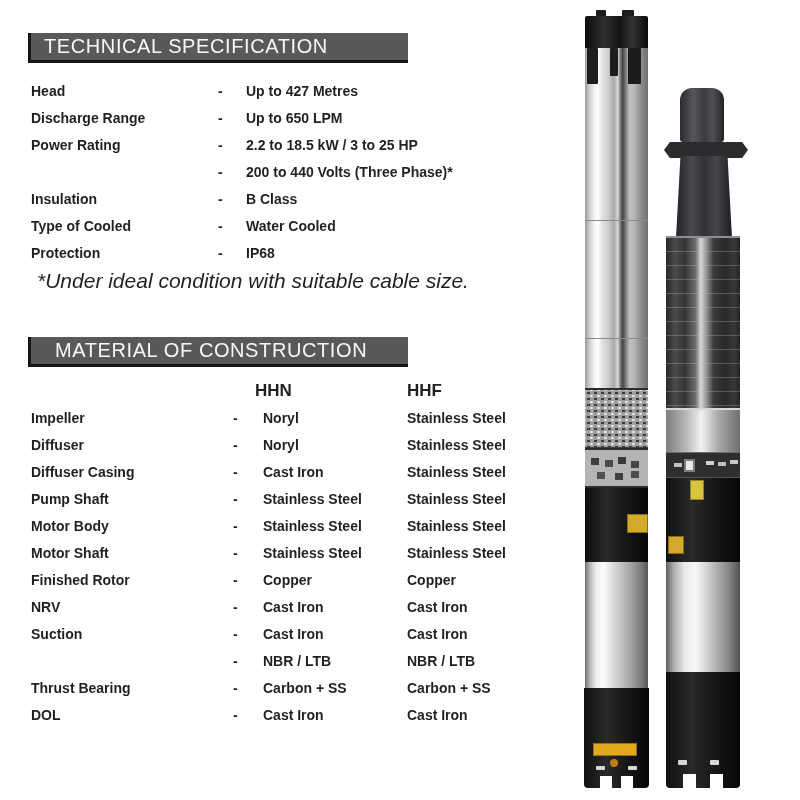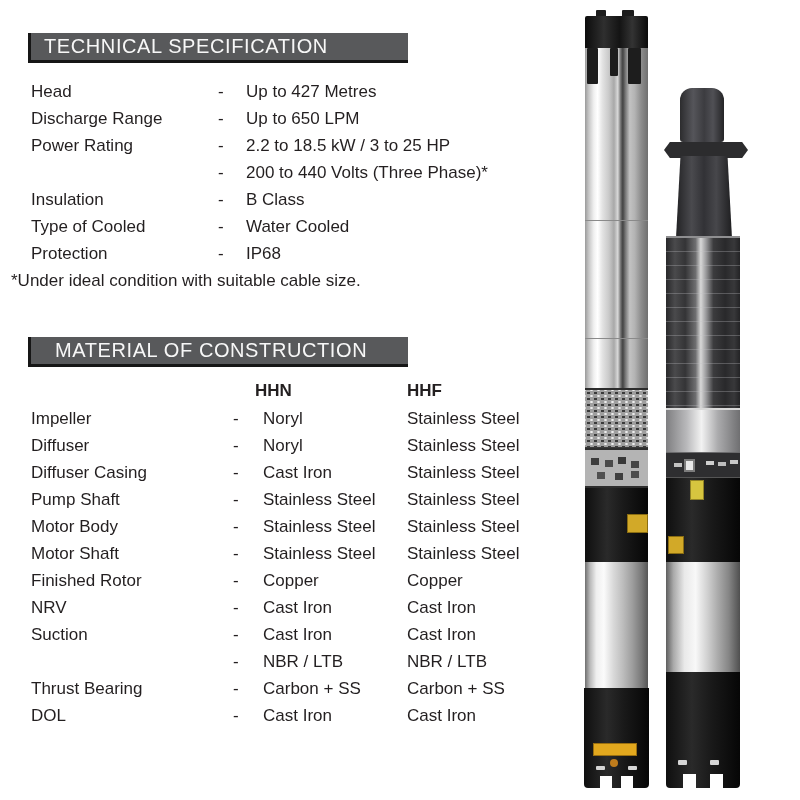--- a/index.html
+++ b/index.html
@@ -15,28 +15,28 @@
     color:#f7f7f7; font-size:20px; line-height:26px; padding-left:13px;
     letter-spacing:0.6px; font-weight:400;
   }
   #bar-tech { top:33px; }
   #bar-material { top:337px;padding-left:24px; }
 
   
   .rows { position:absolute; left:31px; width:520px; }
   #tech-rows { top:78px; }
   #material-rows { top:405px; }
-  .trow, .mrow { position:relative; height:27px; font-size:17px; line-height:27px; }
+  .trow, .mrow { position:relative; height:27px; font-size:14px; line-height:27px;font-weight:bold; }
   .trow .lbl, .mrow .lbl { position:absolute; left:0; white-space:nowrap; }
   .trow .dash { position:absolute; left:187px; }
   .trow .val  { position:absolute; left:215px; white-space:nowrap; }
   .mrow .dash { position:absolute; left:202px; }
   .mrow .v1   { position:absolute; left:232px; white-space:nowrap; }
   .mrow .v2   { position:absolute; left:376px; white-space:nowrap; }
-  #footnote { position:absolute; left:11px; top:267px; font-size:17px; line-height:27px; }
+  #footnote { position:absolute; left:37px; top:267px; font-size:21px; line-height:27px;font-style:italic; }
   #colhead { position:absolute; left:31px; top:377px; height:27px; font-size:17px; line-height:27px; font-weight:bold; }
   #colhead .c1 { position:absolute; left:224px; }
   #colhead .c2 { position:absolute; left:376px; }
 
   
   .pump { position:absolute; }
   #pump-left  { left:584px; top:8px;  width:66px; height:782px; }
   #pump-right { left:664px; top:86px; width:86px; height:704px; }
   .seg { position:absolute; }
 

